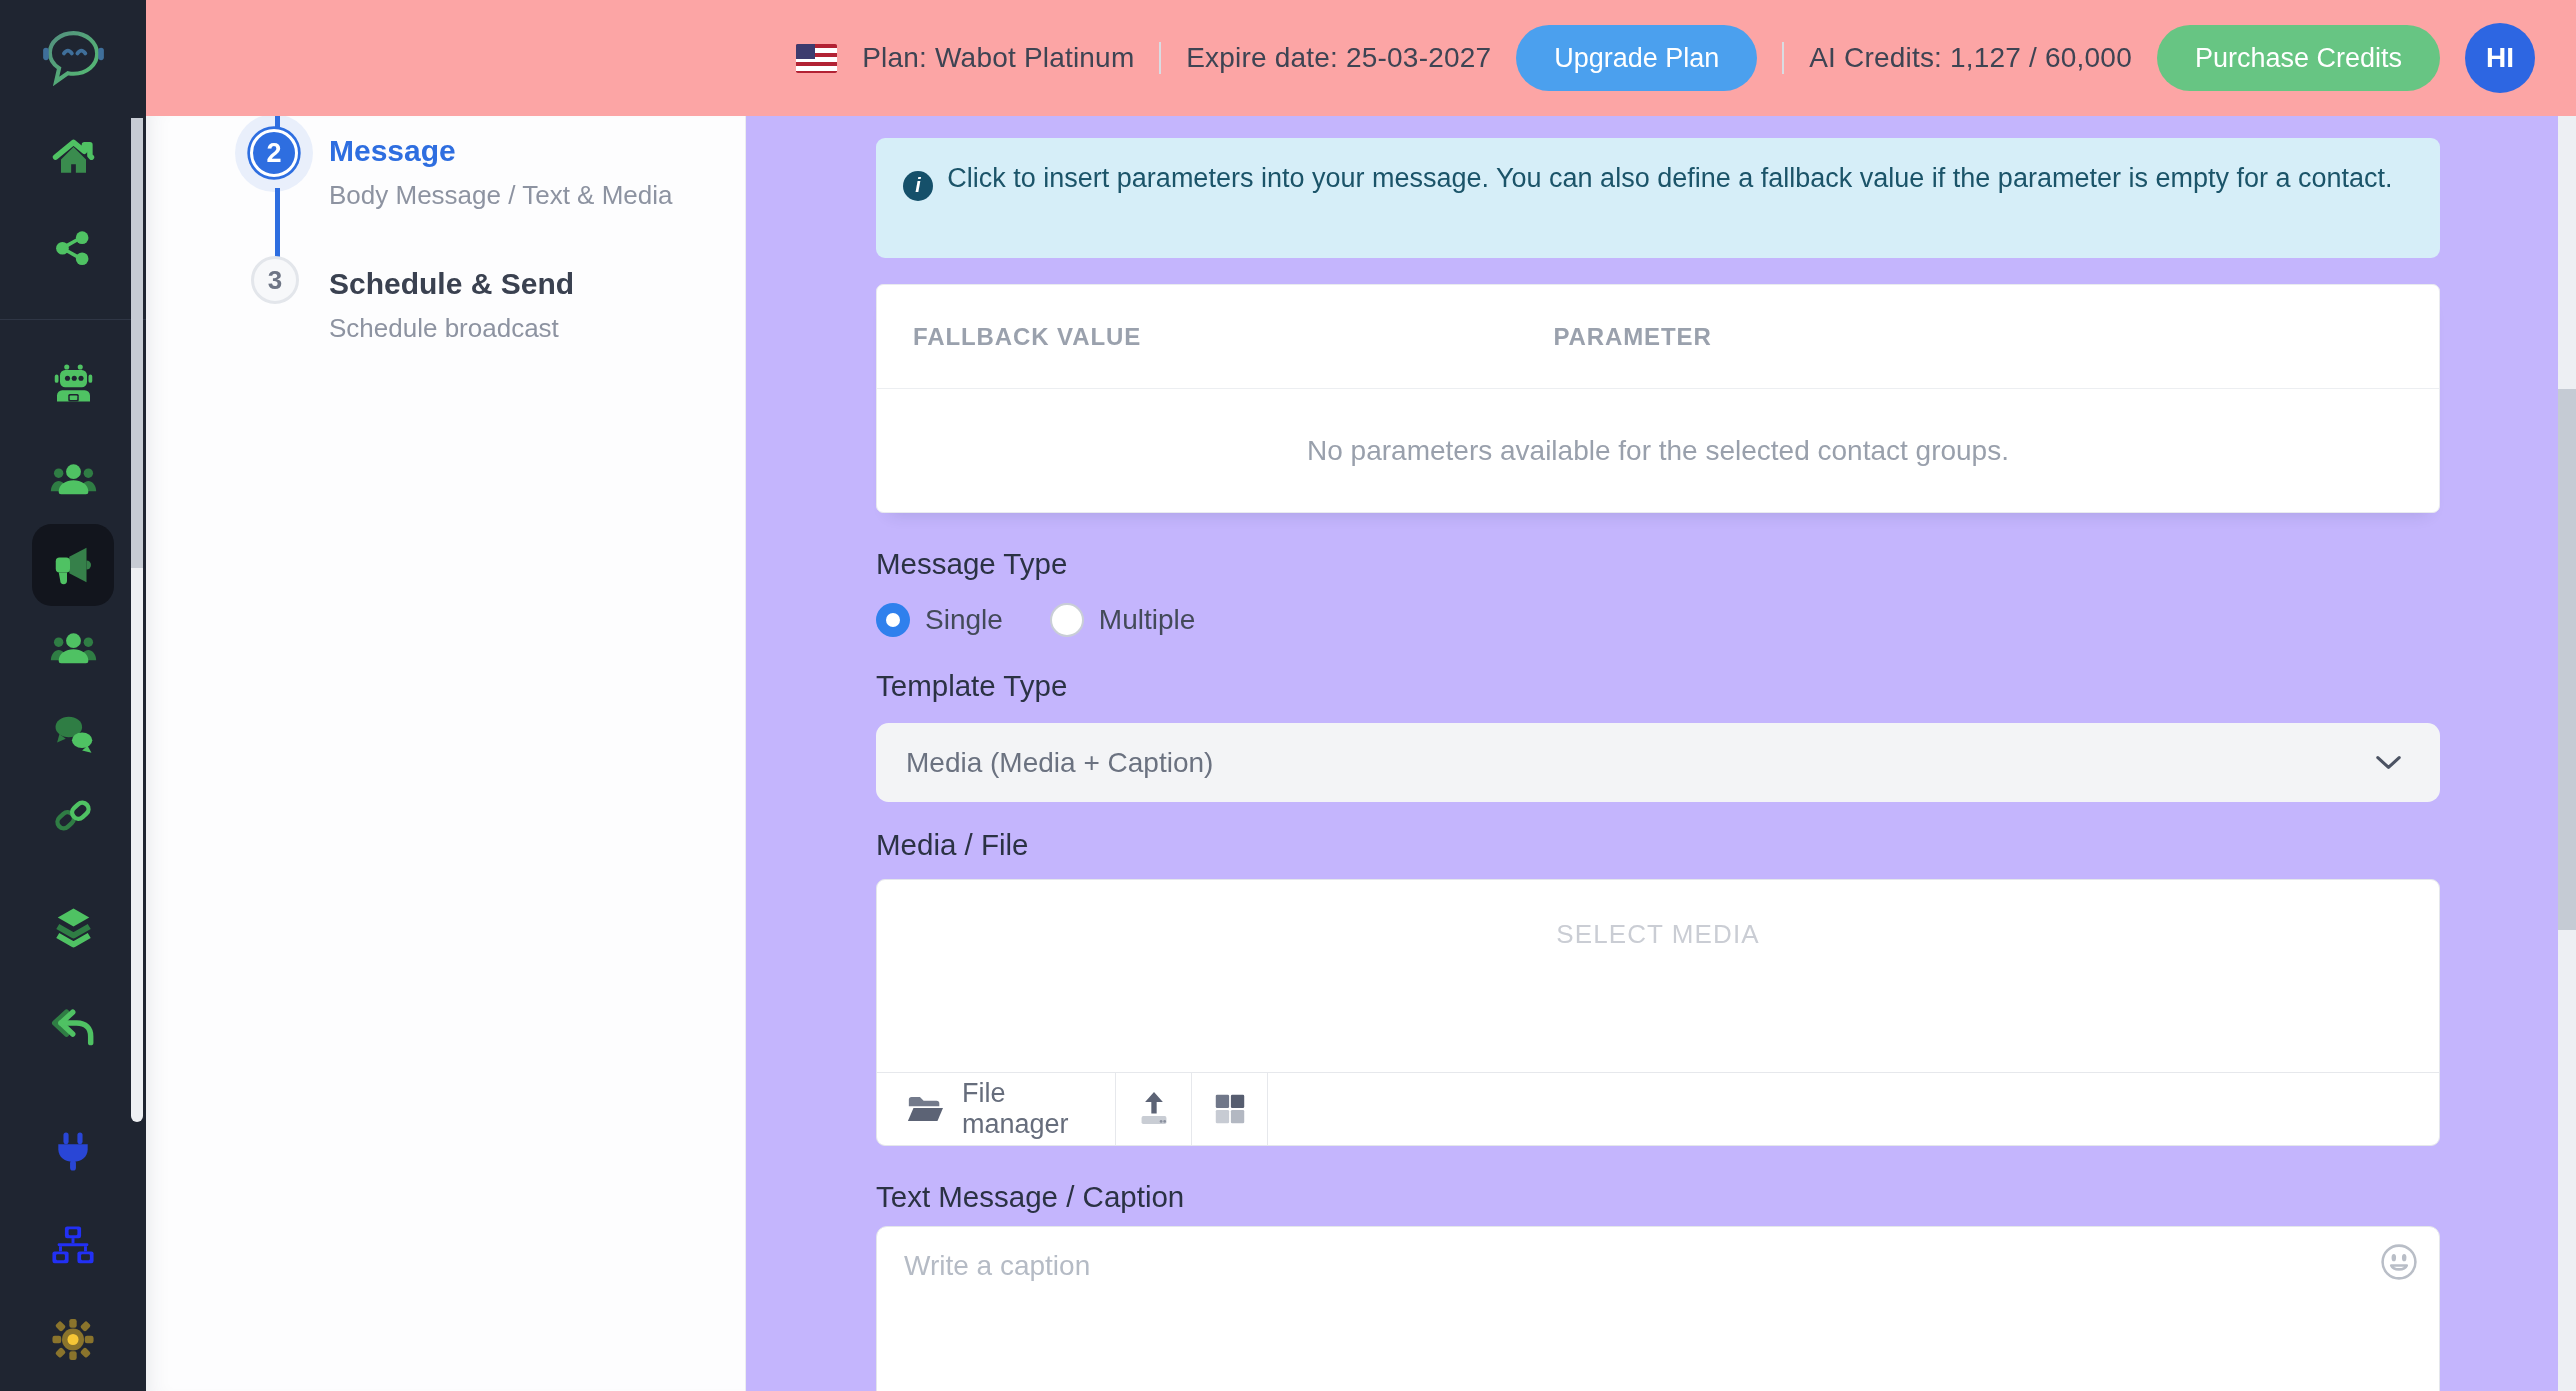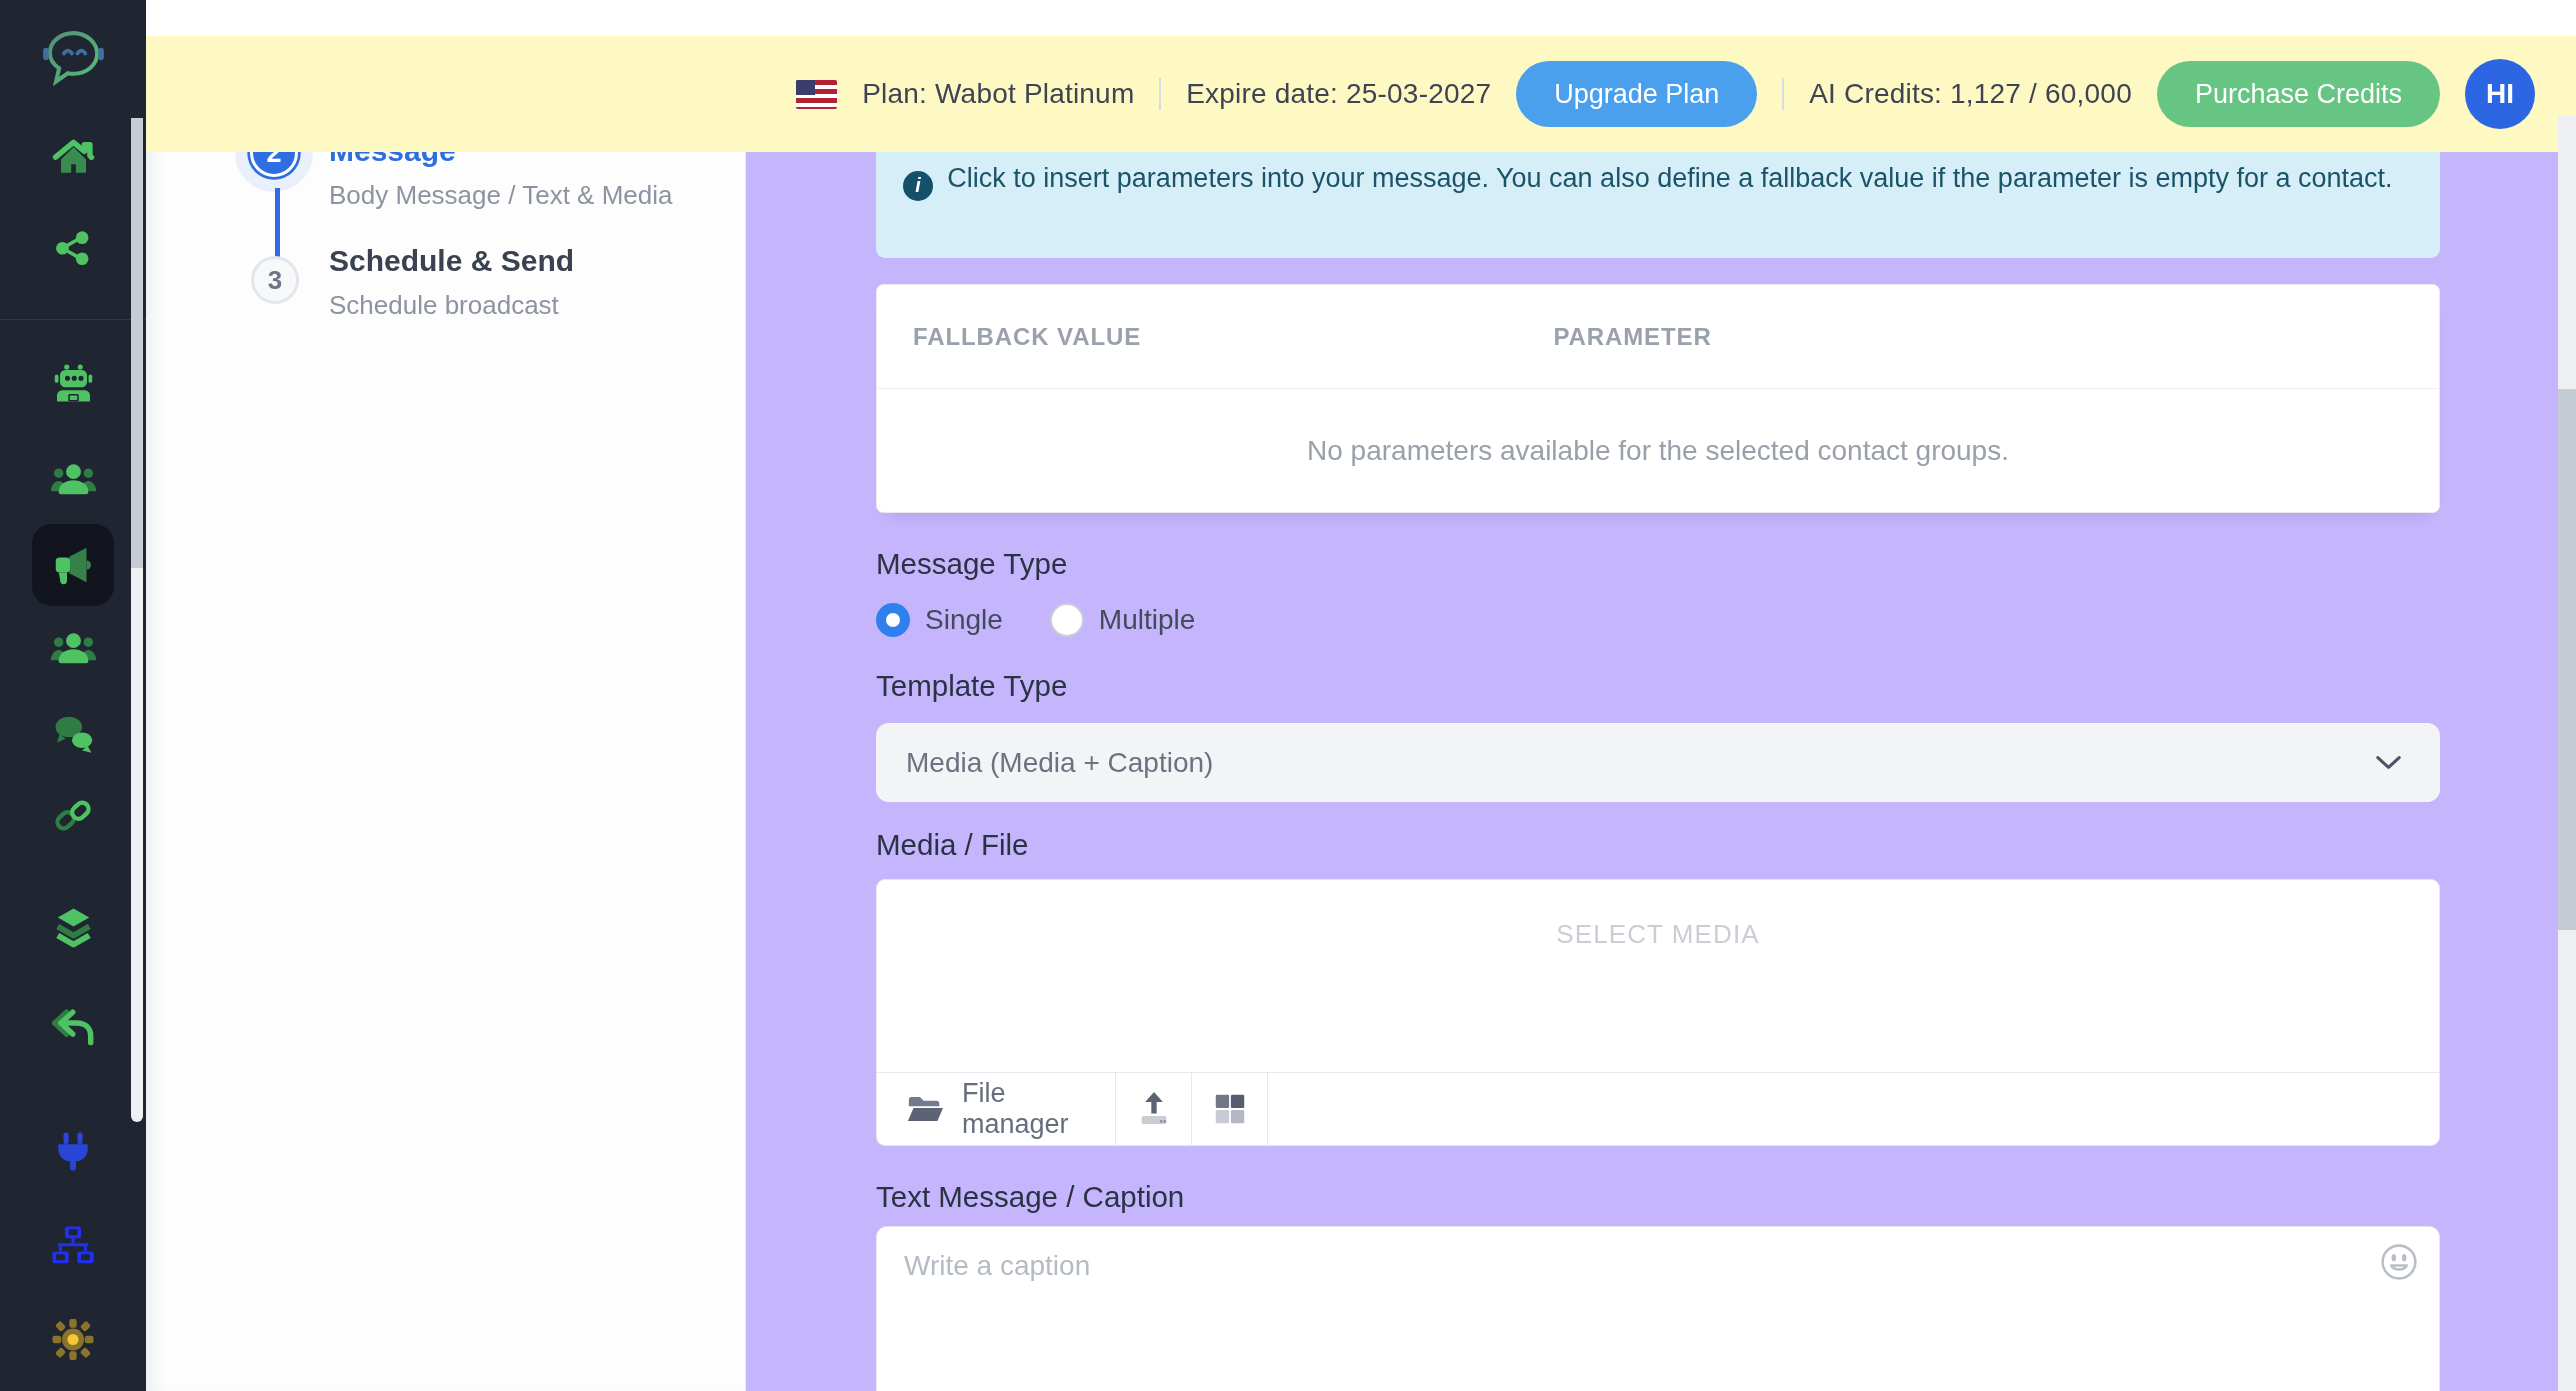--- a/index.html
+++ b/index.html
@@ -11,22 +11,22 @@
   .si { position:absolute; left:50%; transform:translateX(-50%); width:75px; height:75px;
         display:flex; align-items:center; justify-content:center; cursor:pointer; }
   .sidebar .divider { position:absolute; left:0; top:319px; width:146px; height:0.9px; background:#2f3645; }
   .active-tile { position:absolute; left:32px; top:524px; width:82px; height:82px; border-radius:19.7px;
         background:#12151d; display:flex; align-items:center; justify-content:center; cursor:pointer; }
   .side-scrollbar { position:absolute; left:131px; top:118px; width:11.6px; height:1004px;
         background:#eef0f3; border-radius:0 0 6.3px 6.3px; z-index:6; }
   .side-scrollbar .thumb { width:11.6px; height:450px; background:#c7ccd4; }
 
   
-  .app-header { position:absolute; left:146px; top:0; width:2430px; height:116px; background:#fef9c3;
-        display:flex; align-items:center; justify-content:flex-end; padding-right:41px; gap:25px; z-index:4;margin-top:36px; }
+  .app-header { position:absolute; left:146px; top:0; width:2430px; height:116px; background:#fca5a5;
+        display:flex; align-items:center; justify-content:flex-end; padding-right:41px; gap:25px; z-index:4; }
   .flag { width:41px; height:29px; position:relative; overflow:hidden; border-radius:1.8px; flex:none;
         background:repeating-linear-gradient(#b22234 0 4.5px, #fff 4.5px 9px); }
   .flag .canton { position:absolute; left:0; top:0; width:19px; height:15px; background:#3c3b6e; }
   .hdr-text { font-size:28px; color:#3e4453; font-weight:500; letter-spacing:0.2px; white-space:nowrap; }
   .vdiv { width:1.8px; height:32px; background:#d9dce2; flex:none; }
   .pill { border:none; border-radius:36px; height:66px; padding:0 38px; font-size:27px; color:#fff;
         font-family:inherit; cursor:pointer; white-space:nowrap; }
   .pill.blue { background:#4ba0ee; }
   .pill.green { background:#67c583; }
   .avatar { width:70px; height:70px; border-radius:50%; background:#2d66e2; color:#fff; font-size:28px;
@@ -39,21 +39,21 @@
   .step-line { position:absolute; left:129px; width:5.4px; background:#2e6ee0; }
   .line-top { top:0; height:15px; }
   .line-mid { top:72px; height:70px; }
   .circle { position:absolute; border-radius:50%; display:flex; align-items:center; justify-content:center; }
   .circle-2 { left:104px; top:13.4px; width:48px; height:48px; background:#2e6ee0; border:3.6px solid #fff;
         box-shadow:0 0 0 2.7px #2e6ee0, 0 0 0 15px rgba(62,122,229,.10);
         color:#fff; font-size:27px; font-weight:700; }
   .circle-3 { left:105px; top:140px; width:48px; height:48px; background:#f7f8fa; border:3.6px solid #e3e6eb;
         color:#6e7585; font-size:26px; font-weight:600; }
   .step-texts { position:absolute; left:183px; }
-  .st2 { top:18px; } .st3 { top:128px; }
+  .st2 { top:18px; } .st3 { top:151px; }
   .step-title { font-size:30px; font-weight:700; color:#3a4150; }
   .st2 .step-title { color:#2e6ee0; }
   .step-sub { margin-top:11.6px; font-size:26px; color:#8d93a1; }
 
   
   .main { position:absolute; left:746px; top:116px; width:1830px; height:1275px; background:#c4b5fd; }
   .content { position:absolute; left:130px; top:0; width:1564px; height:1275px; }
   .content > * { position:absolute; left:0; width:1564px; }
 
   .alert { top:22.4px; height:120px; background:#d6eef8; border-radius:9px; color:#1b5469;

